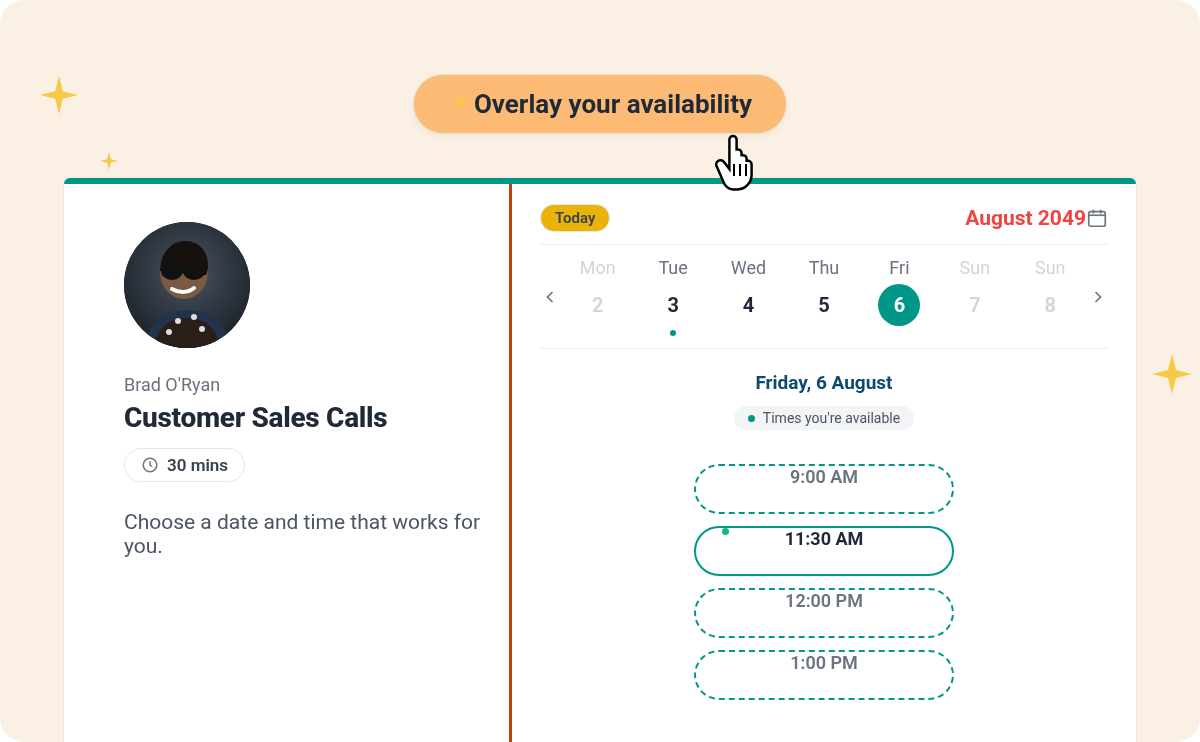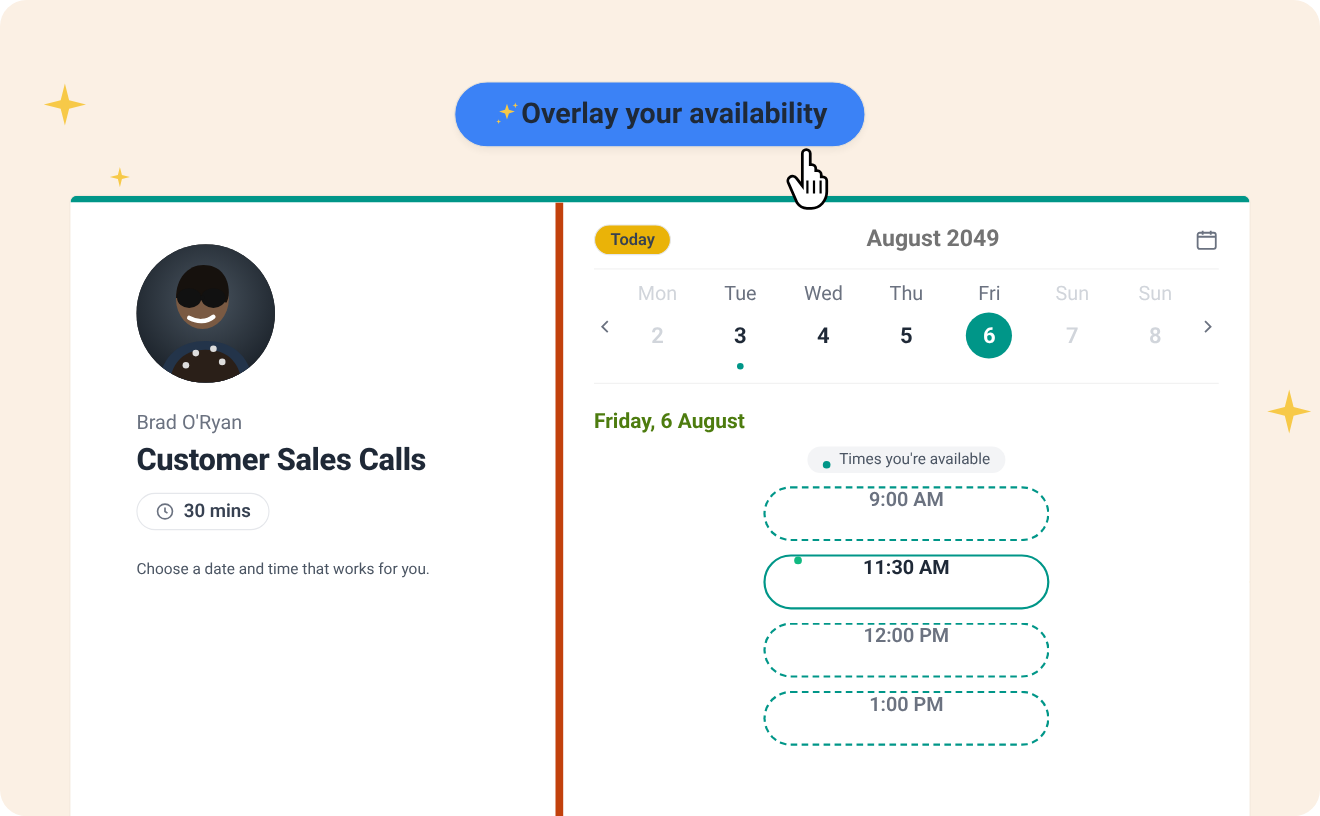--- a/index.html
+++ b/index.html
@@ -8,78 +8,78 @@
     width: 1200px; height: 742px; background: #FBF0E4; border-radius: 24px; position: relative;
   }
 
   
   .sparkle { position: absolute; color: #F7C948; }
   .sparkle svg { display:block; }
 
   
   .overlay-pill {
     position: absolute; top: 74px; left: 50%; transform: translateX(-50%);
-    background: #3b82f6; border: 1px solid #E6E0D6; border-radius: 999px;
+    background: #fdba74; border: 1px solid #E6E0D6; border-radius: 999px;
     padding: 14px 34px; display: flex; align-items: center; 
     box-shadow: 0 4px 6px rgba(0,0,0,0.04);
   }
   .overlay-pill .pill-text { font-size: 26px; font-weight: 700; color: #1f2937; }
   .pill-sparkle { width: 26px; height: 26px; color: #F7C948; }
 
   
   .cursor { position: absolute; top: 128px; left: 713px; width: 50px; height: 64px; z-index: 10; }
 
   
   .card {
     position: absolute; top: 178px; left: 64px; right: 64px; bottom: 0;
     background: #ffffff; border-top: 6px solid #009688; border-radius: 6px 6px 0 0;
     box-shadow: 0 0 0 1px rgba(0,0,0,0.03); overflow: hidden; display: flex;
   }
-  .left { width: 448px; padding: 38px 28px 28px 60px; border-right: 7px solid #c2410c; }
+  .left { width: 448px; padding: 38px 28px 28px 60px; border-right: 3px solid #c2410c; }
   .avatar {
     width: 126px; height: 126px; border-radius: 50%; overflow: hidden; background:#222;
     display:flex; align-items:center; justify-content:center; margin-bottom: 26px;
   }
   .avatar svg { width:100%; height:100%; }
   .host-name { color: #6b7280; font-size: 18px; margin-bottom: 6px; }
   .page-title { font-size: 28px; font-weight: 800; color: #1f2937; margin-bottom: 14px; letter-spacing: -0.3px;}
   .duration-chip {
     display: inline-flex; align-items: center; gap: 8px; border: 1px solid #E5E7EB; border-radius: 999px;
     padding: 6px 16px; font-size: 17px; font-weight: 600; color: #374151; margin-bottom: 28px;
   }
   .duration-chip svg { width: 18px; height: 18px; stroke: #6b7280; fill:none; stroke-width:2; }
-  .description { color: #4b5563; font-size: 14px; }
+  .description { color: #4b5563; font-size: 21px; }
 
   .right { flex: 1; padding: 20px 28px 0 28px; position: relative; }
   .cal-header { display: flex; align-items: center; margin-bottom: 12px; border-bottom: 1px solid #F1F1F1; padding-bottom: 12px;}
   .today-chip {
     border: 1px solid #E5E7EB; border-radius: 999px; padding: 4px 14px; font-size: 15px; font-weight: 600; color: #374151;
     background:#eab308;
   }
-  .month-label { flex:1; text-align:center; font-size: 21px; font-weight: 700; color: #737373; }
+  .month-label { flex:1; text-align:right; font-size: 21px; font-weight: 700; color: #ef4444; }
   .cal-icon { width: 22px; height: 22px; stroke: #6b7280; fill:none; stroke-width:1.8; }
 
   .weekbar { display:flex; align-items:center; gap:0; border-bottom:1px solid #F1F1F1; padding-bottom:12px; margin-bottom:22px;}
   .nav-arrow { width:20px; height:20px; stroke:#6b7280; fill:none; stroke-width:2; cursor:pointer; }
   .days-row { flex:1; display:grid; grid-template-columns: repeat(7,1fr); text-align:center; }
   .day-head { font-size:18px; color:#6b7280; font-weight:400; margin-bottom:6px; }
   .day-head.disabled { color:#D1D5DB; }
   .day-num-wrap { display:flex; flex-direction:column; align-items:center; gap:4px; }
   .day-num {
     font-size:20px; font-weight:700; color:#1f2937; width:42px; height:42px; line-height:42px; border-radius:50%;
     display:inline-block;
   }
   .day-num.disabled { color:#D1D5DB; font-weight:600; }
   .day-num.selected { background:#009688; color:#fff; }
   .dot { width:6px; height:6px; border-radius:50%; background:#009688; }
 
-  .date-label { text-align:left; font-size:19px; font-weight:700; color:#4d7c0f; margin-bottom:12px; }
+  .date-label { text-align:center; font-size:19px; font-weight:700; color:#0c4a6e; margin-bottom:12px; }
   .avail-chip {
-    display:flex; align-items:flex-end; gap:8px; background:#F3F4F6; border-radius:999px; padding:4px 14px;
-    font-size:14px; color:#4b5563; margin:0 auto 12px; width:fit-content;
+    display:flex; align-items:center; gap:8px; background:#F3F4F6; border-radius:999px; padding:4px 14px;
+    font-size:14px; color:#4b5563; margin:0 auto 34px; width:fit-content;
   }
   .avail-chip .dot { width:7px; height:7px; }
 
   .slot-list { display:flex; flex-direction:column; gap:12px; align-items:center; }
   .slot {
     width: 260px; height: 50px; border-radius: 26px; font-size:18px; font-weight:700; color:#1f2937;
     display:flex; justify-content:center; position:relative;
   }
   .slot.unavailable { border: 2px dashed #009688; color:#6b7280; font-weight:600; }
   .slot.available { border: 2px solid #009688; }

